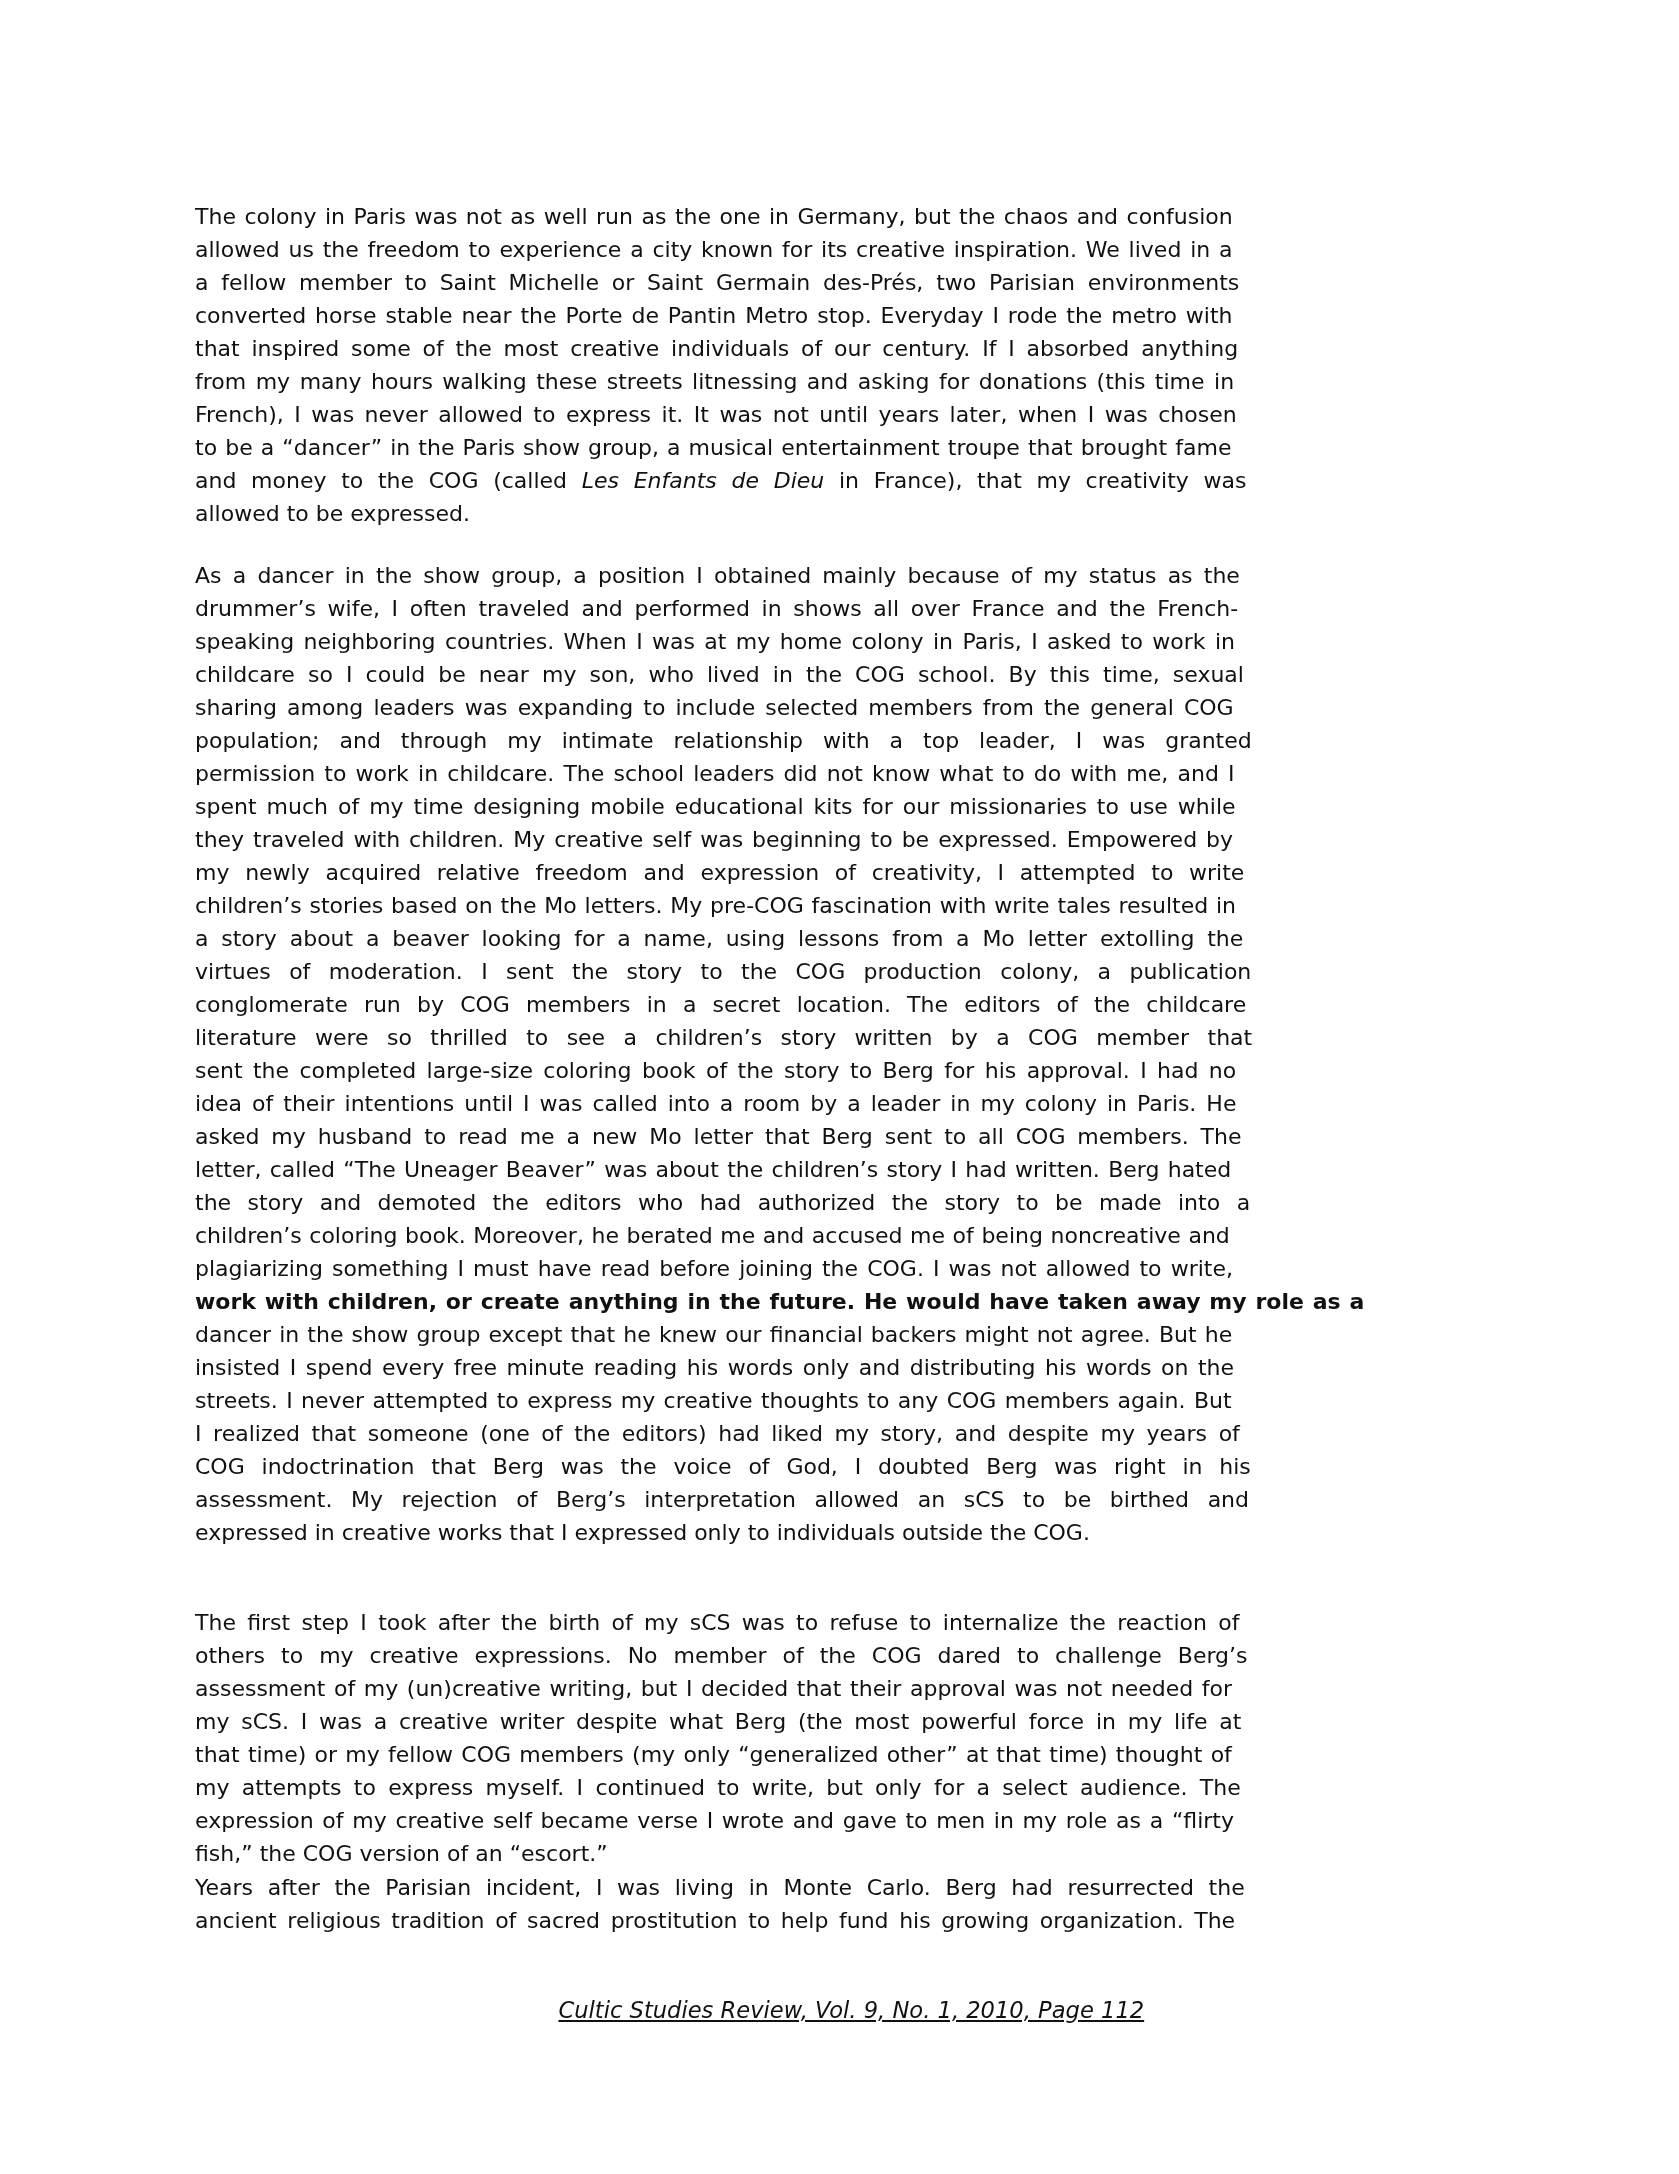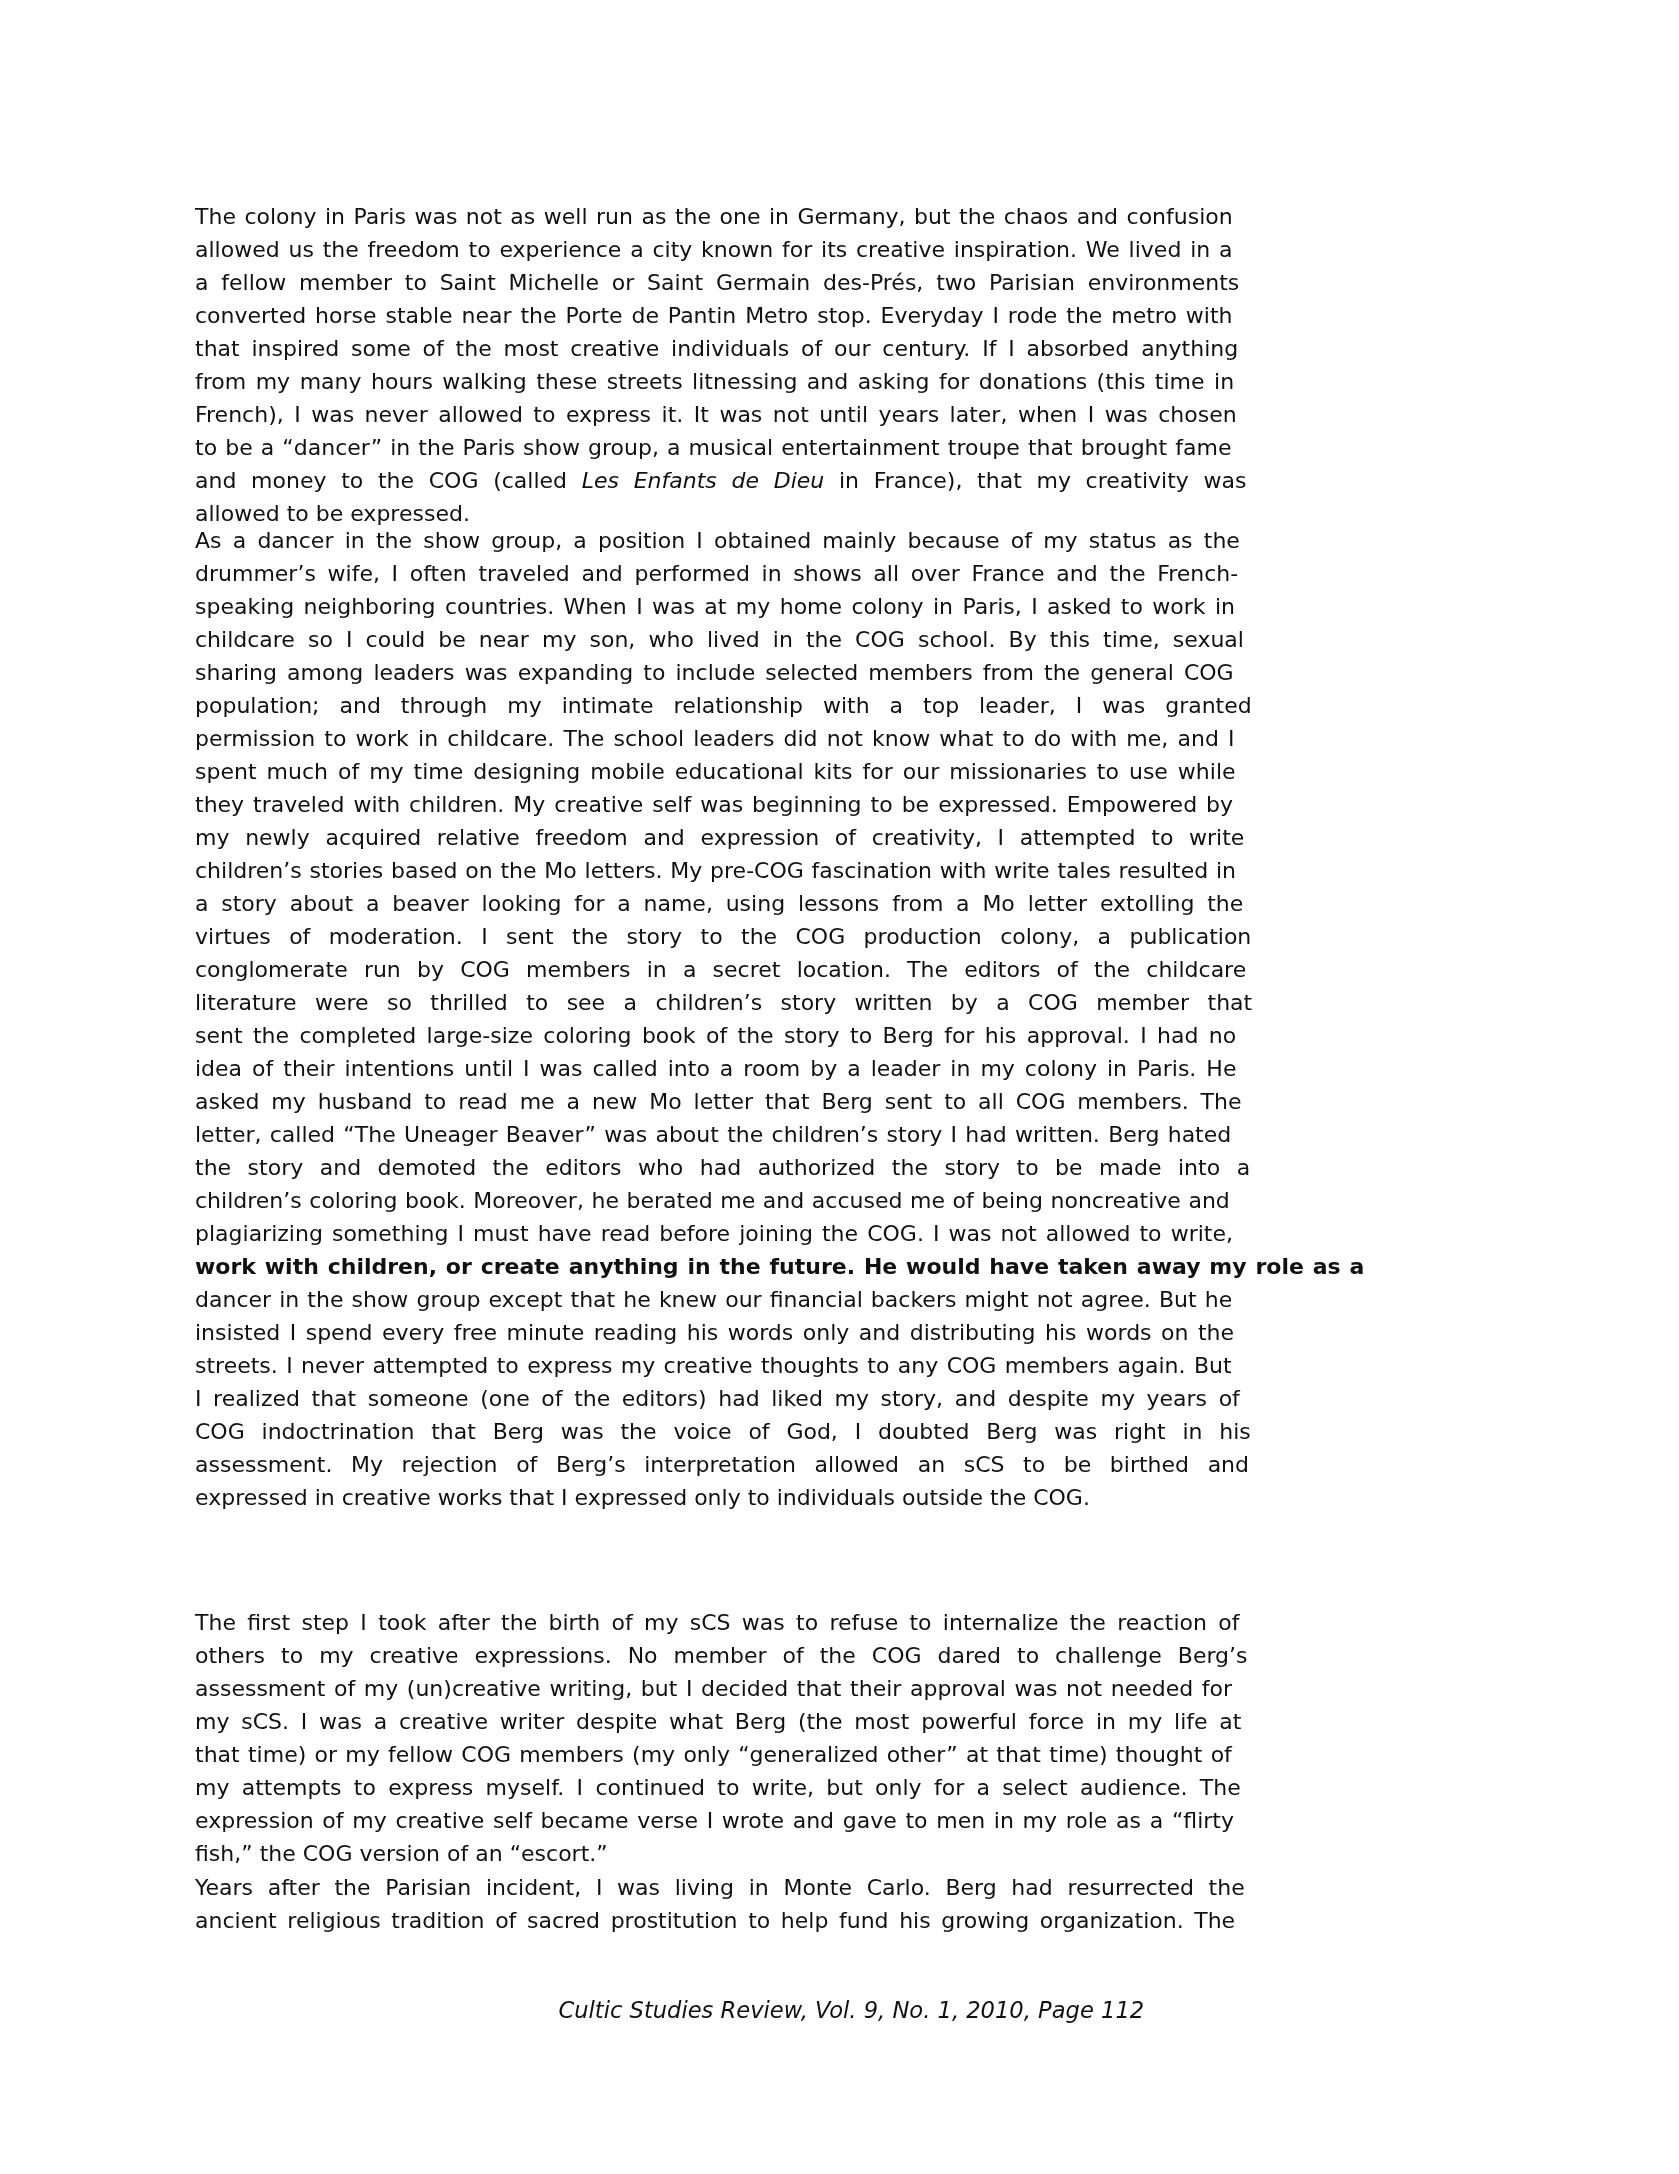--- a/index.html
+++ b/index.html
@@ -36,35 +36,36 @@
       text-align: justify;
       text-align-last: justify;
       overflow: visible;
     }
     .line.last {
       text-align: left;
       text-align-last: left;
     }
     .line i { font-style: italic; }
     #p1 { top: 200px; }
-    #p2 { top: 524px; }
+    #p2 { top: 559px; }
     #p3 { top: 1606px; }
     #p4 { top: 1871px; }
     .footer {
       position: absolute;
       left: 0;
       width: 1680px;
       top: 1994px;
       text-align: center;
       font-style: italic;
       font-size: 22.6px;
       line-height: 32px;
       color: #111111;
       padding-left: 22.6px;
       box-sizing: border-box;
+      text-decoration: underline;
     }
   </style>
 </head>
 <body>
 
 <div class="page">
 
   <div class="para" id="p1">
     <span class="line" style="display: block; width: auto; word-spacing: 1.5px; text-align: left; text-align-last: left;">The colony in Paris was not as well run as the one in Germany, but the chaos and confusion</span>
     <span class="line" style="display: block; width: auto; word-spacing: 1.8px; text-align: left; text-align-last: left;">allowed us the freedom to experience a city known for its creative inspiration. We lived in a</span>

